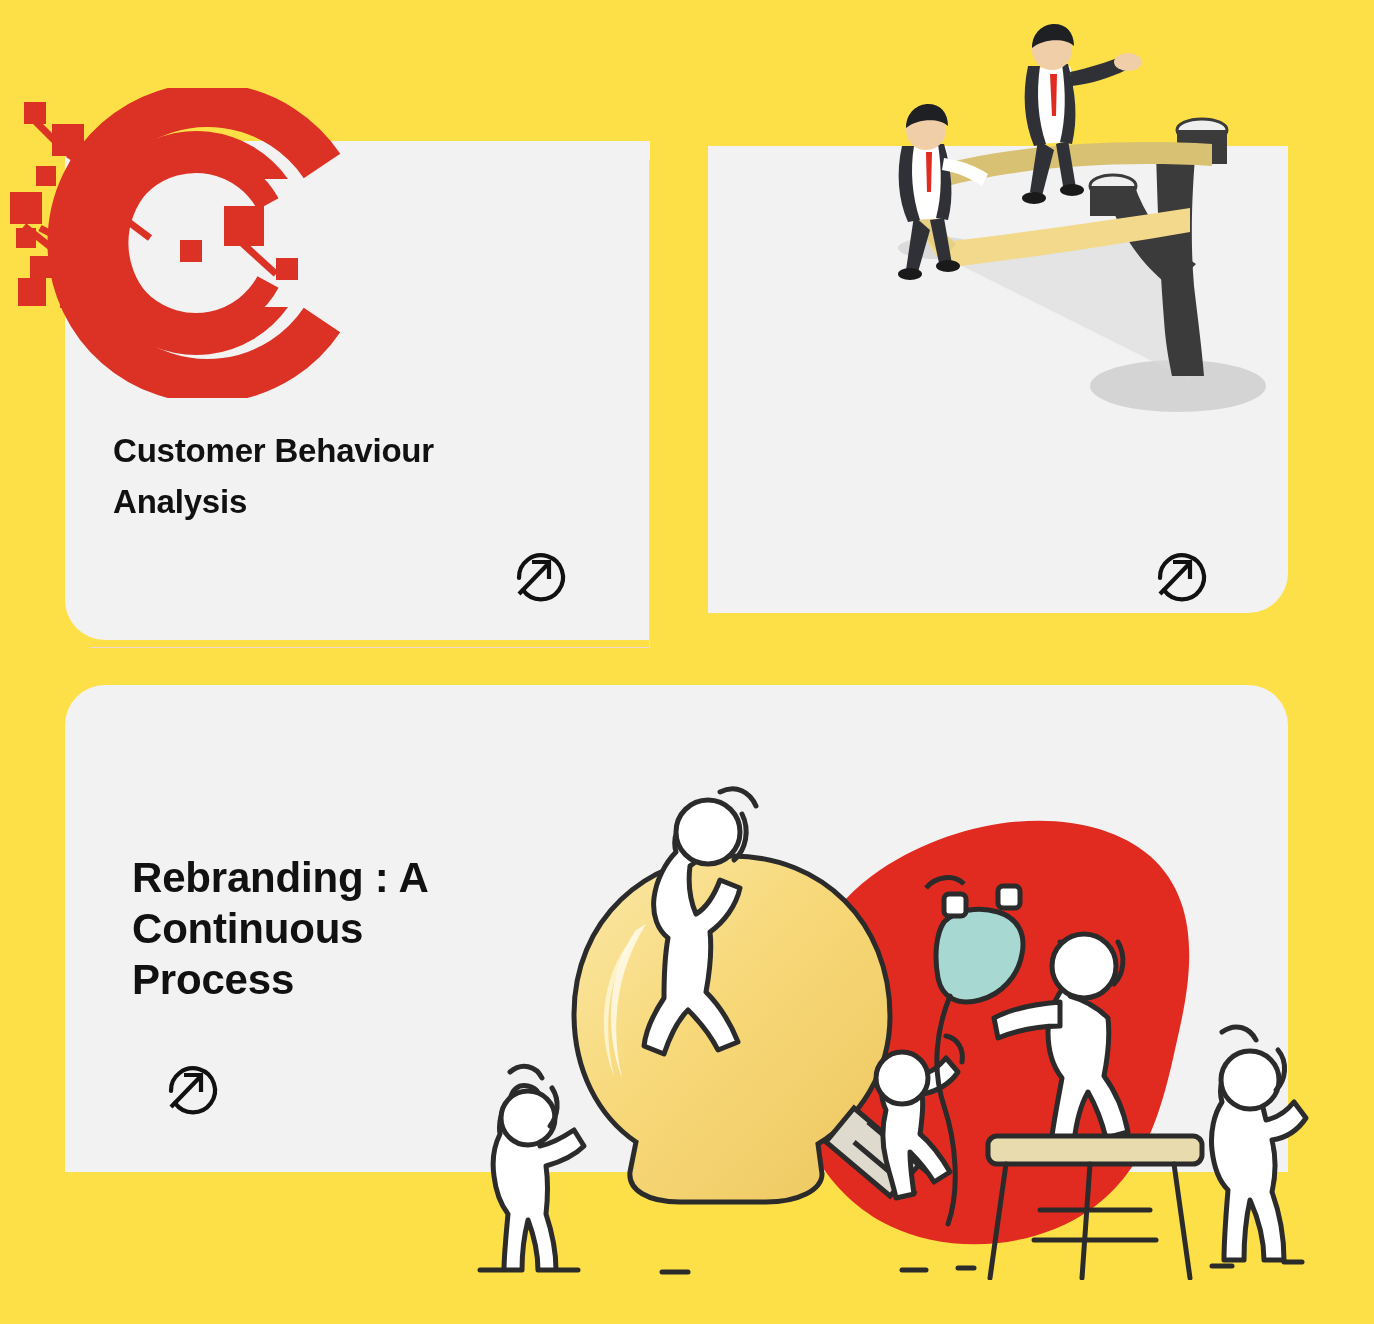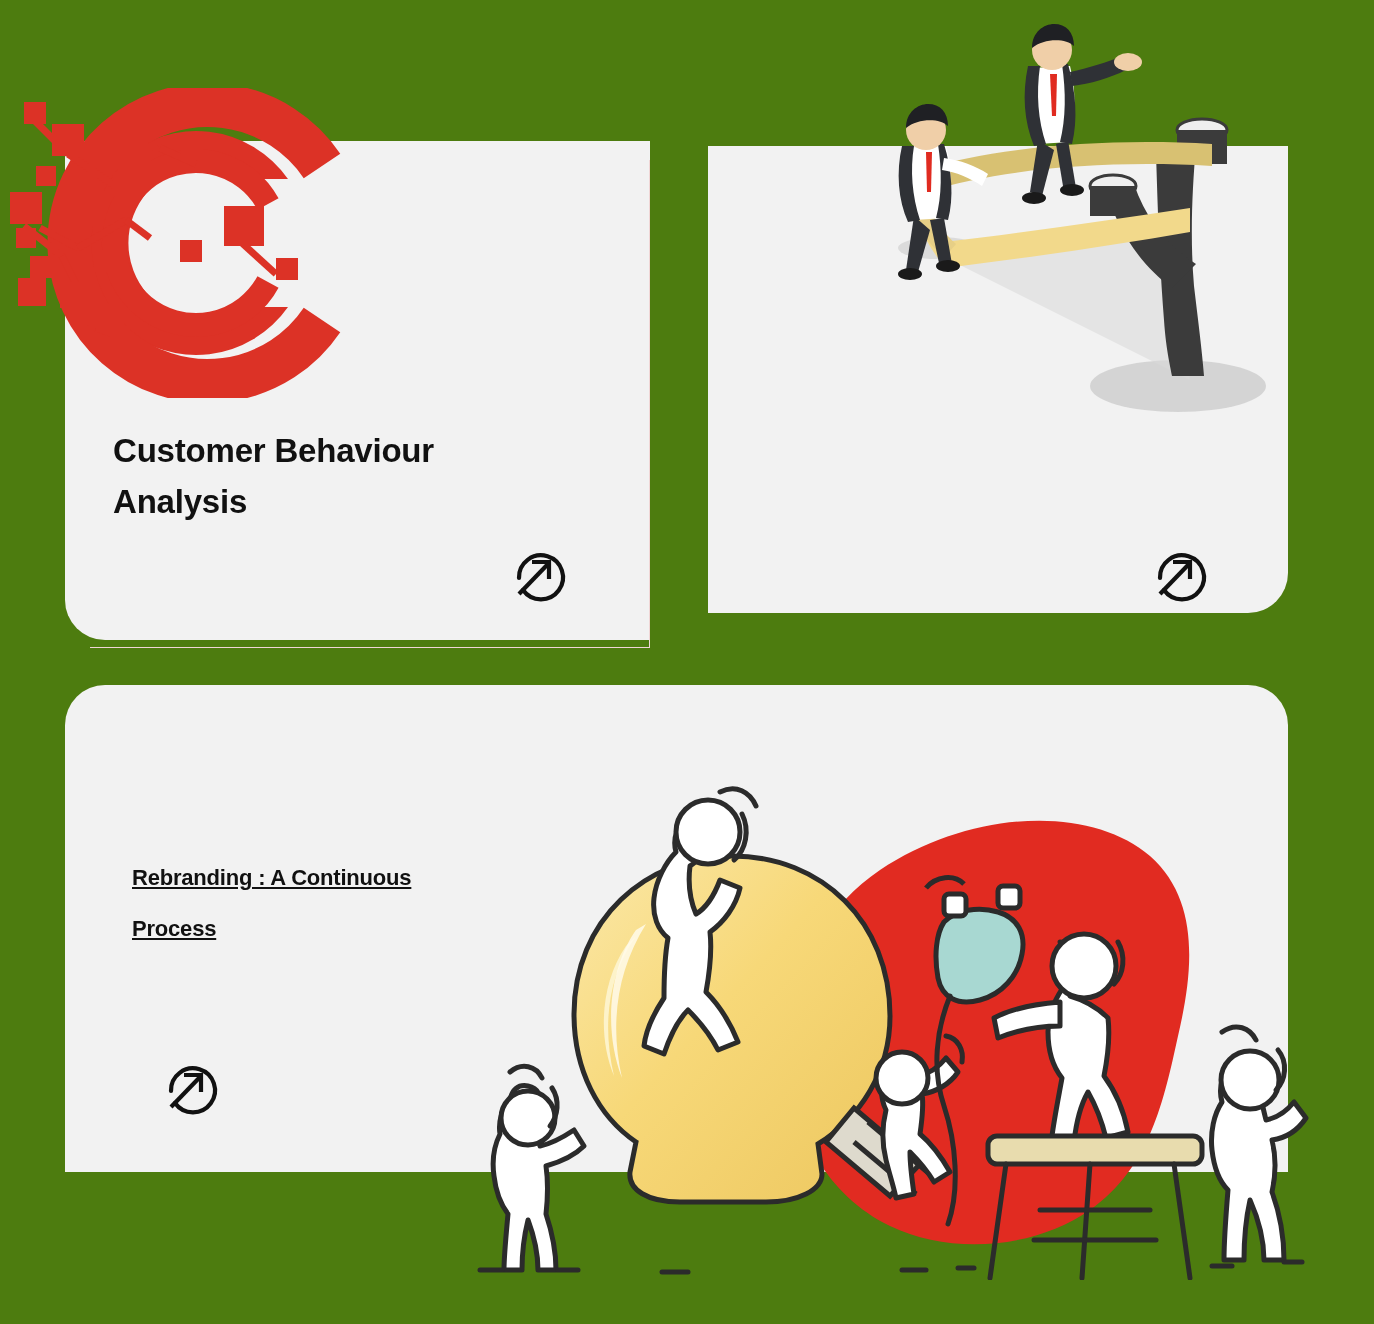--- a/index.html
+++ b/index.html
@@ -10,21 +10,21 @@
     height: 1324px;
     background: #ffffff;
     font-family: "Liberation Sans", sans-serif;
     overflow: hidden;
   }
 
   #stage {
     position: relative;
     width: 1374px;
     height: 1324px;
-    background: #4d7c0f;
+    background: #fde047;
   }
 
   
   .card {
     position: absolute;
     background: #f2f2f2;
   }
 
   .card-title {
     position: absolute;
@@ -89,23 +89,22 @@
     left: 65px;
     top: 685px;
     width: 1223px;
     height: 487px;
     border-radius: 40px 40px 0 0;
   }
   #card-3-title {
     left: 132px;
     top: 852px;
     width: 520px;
-    font-size: 22px;
+    font-size: 42px;
     line-height: 51px;
-    text-decoration: underline;
   }
   #card-3-arrow { left: 158px; top: 1055px; width: 62px; height: 62px; }
 
   
   .illus { position: absolute; pointer-events: none; }
 
   #illus-logo   { left: 0px;   top: 88px;  width: 400px; height: 310px; }
   #illus-sling  { left: 860px; top: 20px;  width: 420px; height: 400px; }
   #illus-bulb   { left: 450px; top: 770px; width: 870px; height: 510px; }
 

